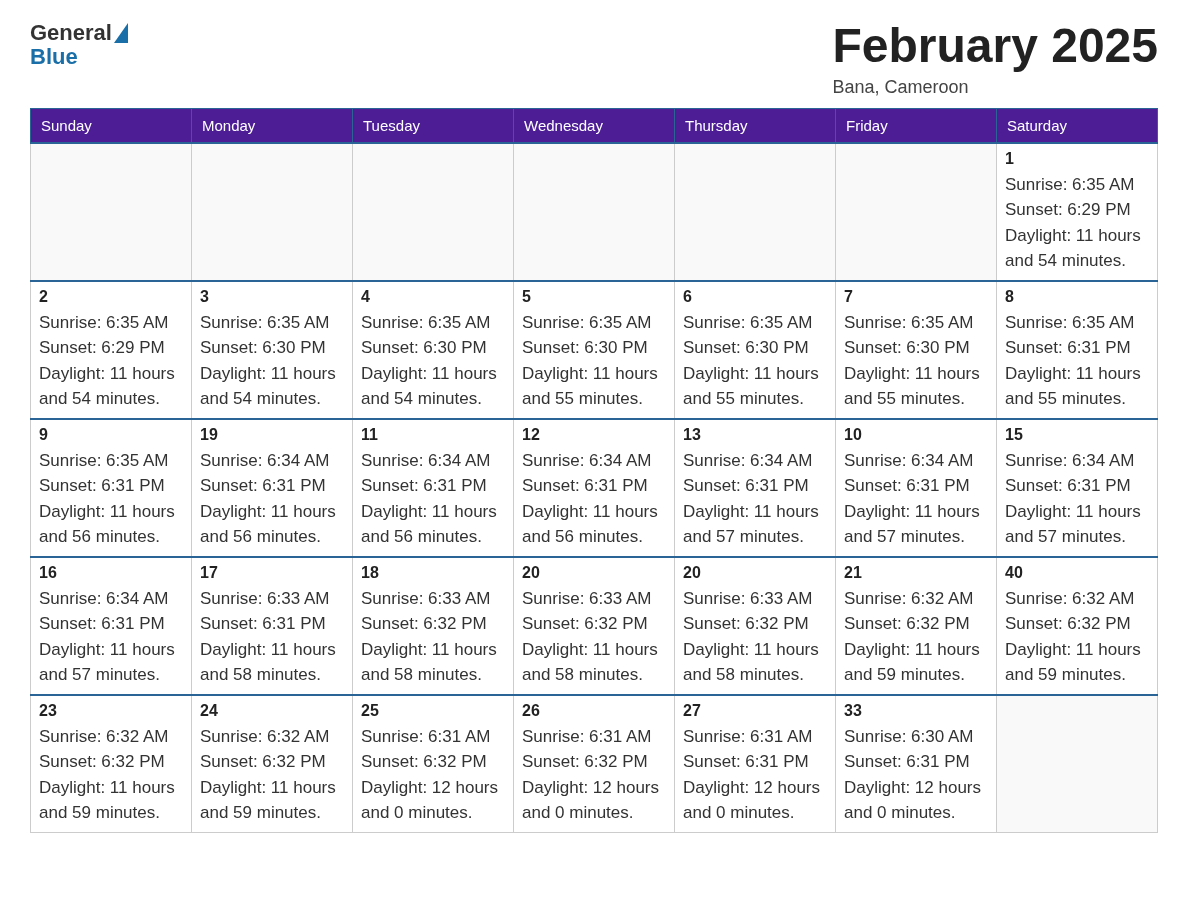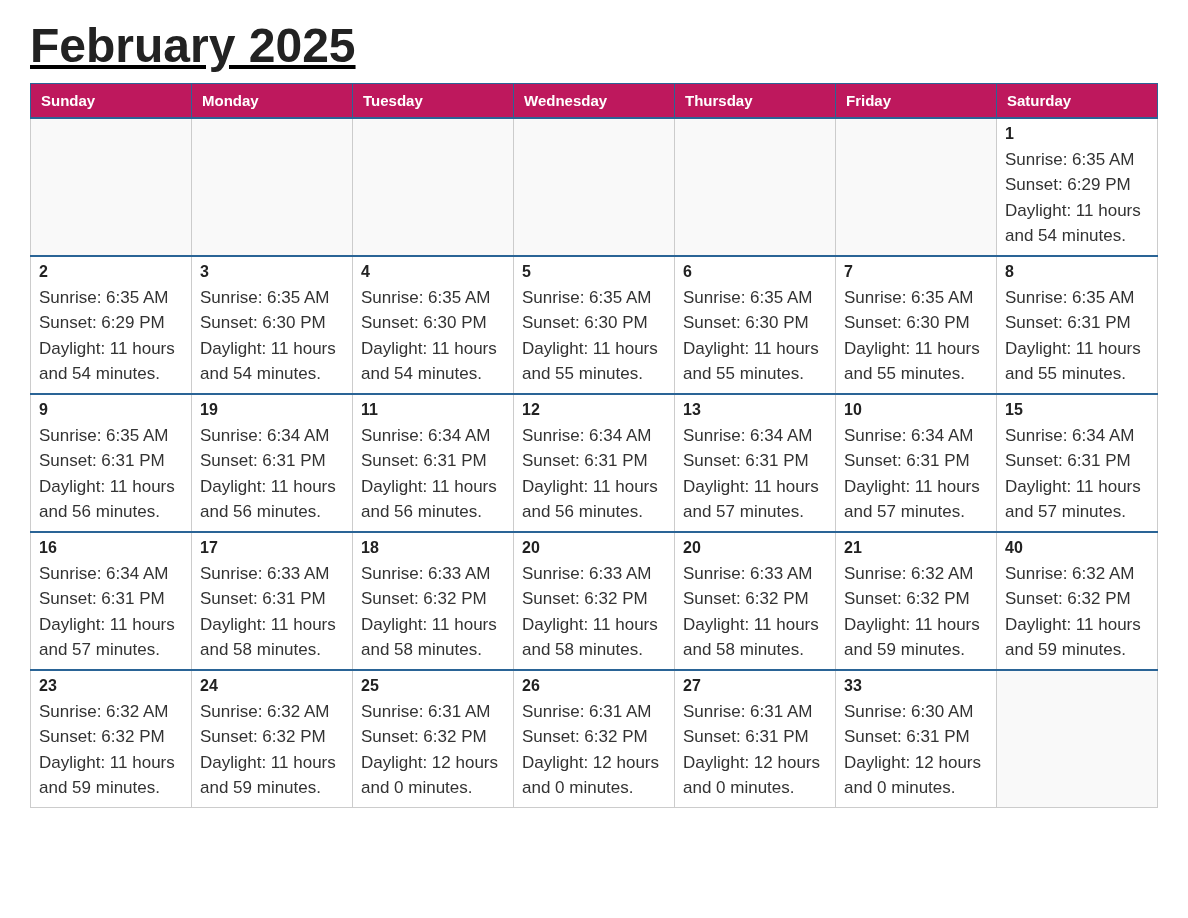--- a/index.html
+++ b/index.html
@@ -33,44 +33,43 @@
       width: 0;
       height: 0;
       border-left: 14px solid transparent;
       border-bottom: 20px solid #1a6fa8;
       margin-left: 2px;
       margin-right: 2px;
     }
     .logo-blue { color: #1a6fa8; font-size: 22px; font-weight: bold; margin-top: -2px; }
     .title-block {
       text-align: left;
-      text-decoration: underline;
     }
     .title-block h1 {
       font-size: 48px;
       font-weight: bold;
       color: #222;
       line-height: 1.1;
     }
     .title-block .subtitle {
       font-size: 18px;
       color: #444;
       margin-top: 4px;
     }
     .calendar {
       width: 100%;
       border-collapse: collapse;
       margin-top: 10px;
     }
     .calendar th {
-      background-color: #be185d;
+      background-color: #4c1d95;
       color: #fff;
       padding: 8px 10px;
       font-size: 15px;
-      font-weight: bold;
+      font-weight: normal;
       text-align: left;
       border: 1px solid #2a6496;
       margin-left: 44px;
     }
     .calendar td {
       vertical-align: top;
       border: 1px solid #ccc;
       padding: 6px 8px;
       width: calc(100% / 7);
       min-height: 110px;
@@ -96,22 +95,30 @@
       line-height: 1.5;
     }
     .empty-cell {
       background: #f9f9f9;
     }
   </style>
 </head>
 <body>
 
 <div class="header">
+  <div class="logo">
+    <div class="logo-text">
+      <span class="logo-general">General</span>
+      <div class="logo-triangle"></div>
+    </div>
+    <span class="logo-blue">Blue</span>
+  </div>
   <div class="title-block">
     <h1>February 2025</h1>
+    <div class="subtitle">Bana, Cameroon</div>
   </div>
 </div>
 
 <table class="calendar">
   <thead>
     <tr>
     <th>Sunday</th>
         <th>Monday</th>
         <th>Tuesday</th>
         <th>Wednesday</th>

